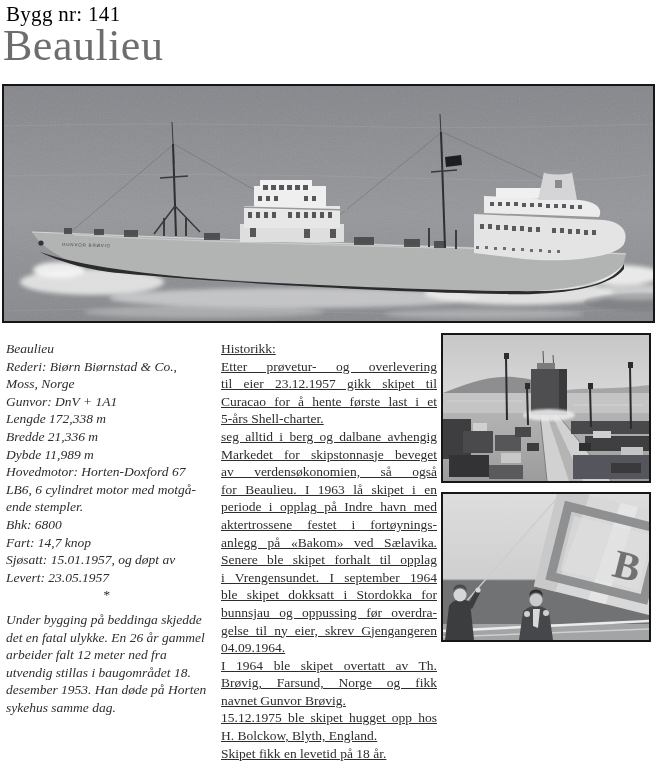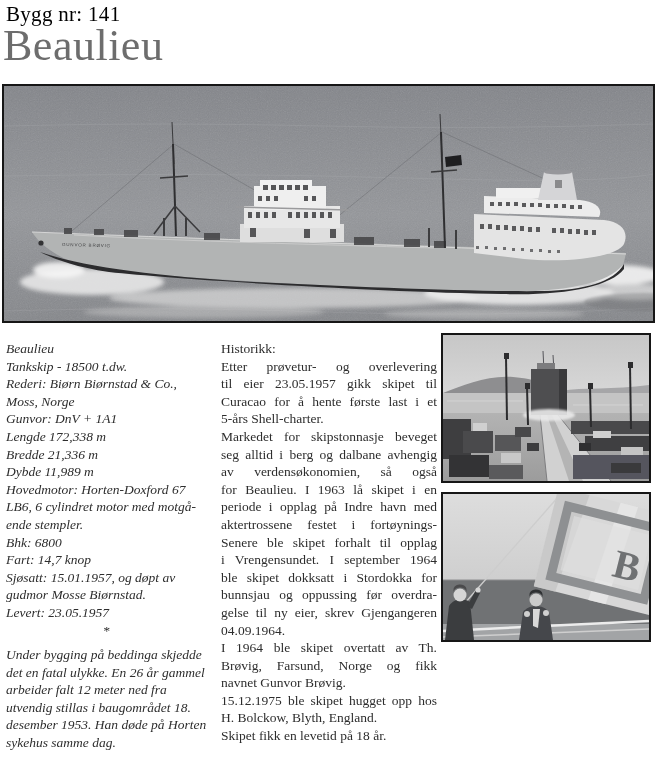--- a/index.html
+++ b/index.html
@@ -11,21 +11,21 @@
   figure{margin:0;}
   .photo{position:absolute;border:2px solid #161616;background:#8f9194;line-height:0;}
   .photo svg{display:block;}
   .photo.main{left:2px;top:84px;width:649px;height:235px;}
   .photo.p1{left:441px;top:333px;width:206px;height:146px;}
   .photo.p2{left:441px;top:492px;width:206px;height:146px;}
   .col{position:absolute;top:340px;font-size:13.5px;line-height:17.6px;color:#2d2d2d;}
   .col.left{left:6px;width:211px;font-style:italic;}
   .col.mid{left:221px;width:216px;}
   .line{white-space:nowrap;}
-  .col.mid .line{white-space:normal;}
+  .col.mid .line{white-space:normal;text-decoration:underline;}
   .jline{text-align:justify;text-align-last:justify;-moz-text-align-last:justify;}
   .sep{text-align:center;width:200px;}
   .note{margin-top:7px;}
 </style>
 </head>
 <body>
 
 <div class="page">
 
   <div class="build-label">Bygg nr: 141</div>
@@ -186,60 +186,59 @@
 
       <circle cx="37" cy="157" r="2.6" fill="#333335"></circle>
       <text x="58" y="160" font-size="4.5" letter-spacing="0.8" fill="#3f3f41" font-family="Liberation Sans, sans-serif" transform="rotate(1.5 58 160)">GUNVOR BRØVIG</text>
       <ellipse cx="640" cy="216" rx="60" ry="9" fill="#6f7173" opacity="0.35" filter="url(#soft1)"></ellipse>
     </svg>
   </figure>
 
   <div class="col left">
     <div>
         <div class="line">Beaulieu</div>
-        <div class="line">Tankskip - 18500 t.dw.</div>
         <div class="line">Rederi: Biørn Biørnstad &amp; Co.,</div>
         <div class="line">Moss, Norge</div>
         <div class="line">Gunvor: DnV + 1A1</div>
         <div class="line">Lengde 172,338 m</div>
         <div class="line">Bredde 21,336 m</div>
         <div class="line">Dybde 11,989 m</div>
         <div class="line">Hovedmotor: Horten-Doxford 67</div>
         <div class="line">LB6, 6 cylindret motor med motgå-</div>
         <div class="line">ende stempler.</div>
         <div class="line">Bhk: 6800</div>
         <div class="line">Fart: 14,7 knop</div>
         <div class="line">Sjøsatt: 15.01.1957, og døpt av</div>
-        <div class="line">gudmor Mosse Biørnstad.</div>
         <div class="line">Levert: 23.05.1957</div>
       </div>
     <div class="sep">*</div>
     <div class="note">
         <div class="line">Under bygging på beddinga skjedde</div>
         <div class="line">det en fatal ulykke. En 26 år gammel</div>
         <div class="line">arbeider falt 12 meter ned fra</div>
         <div class="line">utvendig stillas i baugområdet 18.</div>
         <div class="line">desember 1953. Han døde på Horten</div>
         <div class="line">sykehus samme dag.</div>
       </div>
   </div>
 
   <div class="col mid">
     <div class="line">Historikk:</div>
     <div>
         <div class="line jline">Etter prøvetur- og overlevering</div>
-        <div class="line jline">til eier 23.05.1957 gikk skipet til</div>
+        <div class="line jline">til eier 23.12.1957 gikk skipet til</div>
         <div class="line jline">Curacao for å hente første last i et</div>
         <div class="line">5-års Shell-charter.</div>
+        <div class="line jline">seg alltid i berg og dalbane avhengig</div>
         <div class="line jline">Markedet for skipstonnasje beveget</div>
-        <div class="line jline">seg alltid i berg og dalbane avhengig</div>
         <div class="line jline">av verdensøkonomien, så også</div>
         <div class="line jline">for Beaulieu. I 1963 lå skipet i en</div>
         <div class="line jline">periode i opplag på Indre havn med</div>
         <div class="line jline">aktertrossene festet i fortøynings-</div>
+        <div class="line jline">anlegg på «Bakom» ved Sælavika.</div>
         <div class="line jline">Senere ble skipet forhalt til opplag</div>
         <div class="line jline">i Vrengensundet. I september 1964</div>
         <div class="line jline">ble skipet dokksatt i Stordokka for</div>
         <div class="line jline">bunnsjau og oppussing før overdra-</div>
         <div class="line jline">gelse til ny eier, skrev Gjengangeren</div>
         <div class="line">04.09.1964.</div>
         <div class="line jline">I 1964 ble skipet overtatt av Th.</div>
         <div class="line jline">Brøvig, Farsund, Norge og fikk</div>
         <div class="line">navnet Gunvor Brøvig.</div>
         <div class="line jline">15.12.1975 ble skipet hugget opp hos</div>

